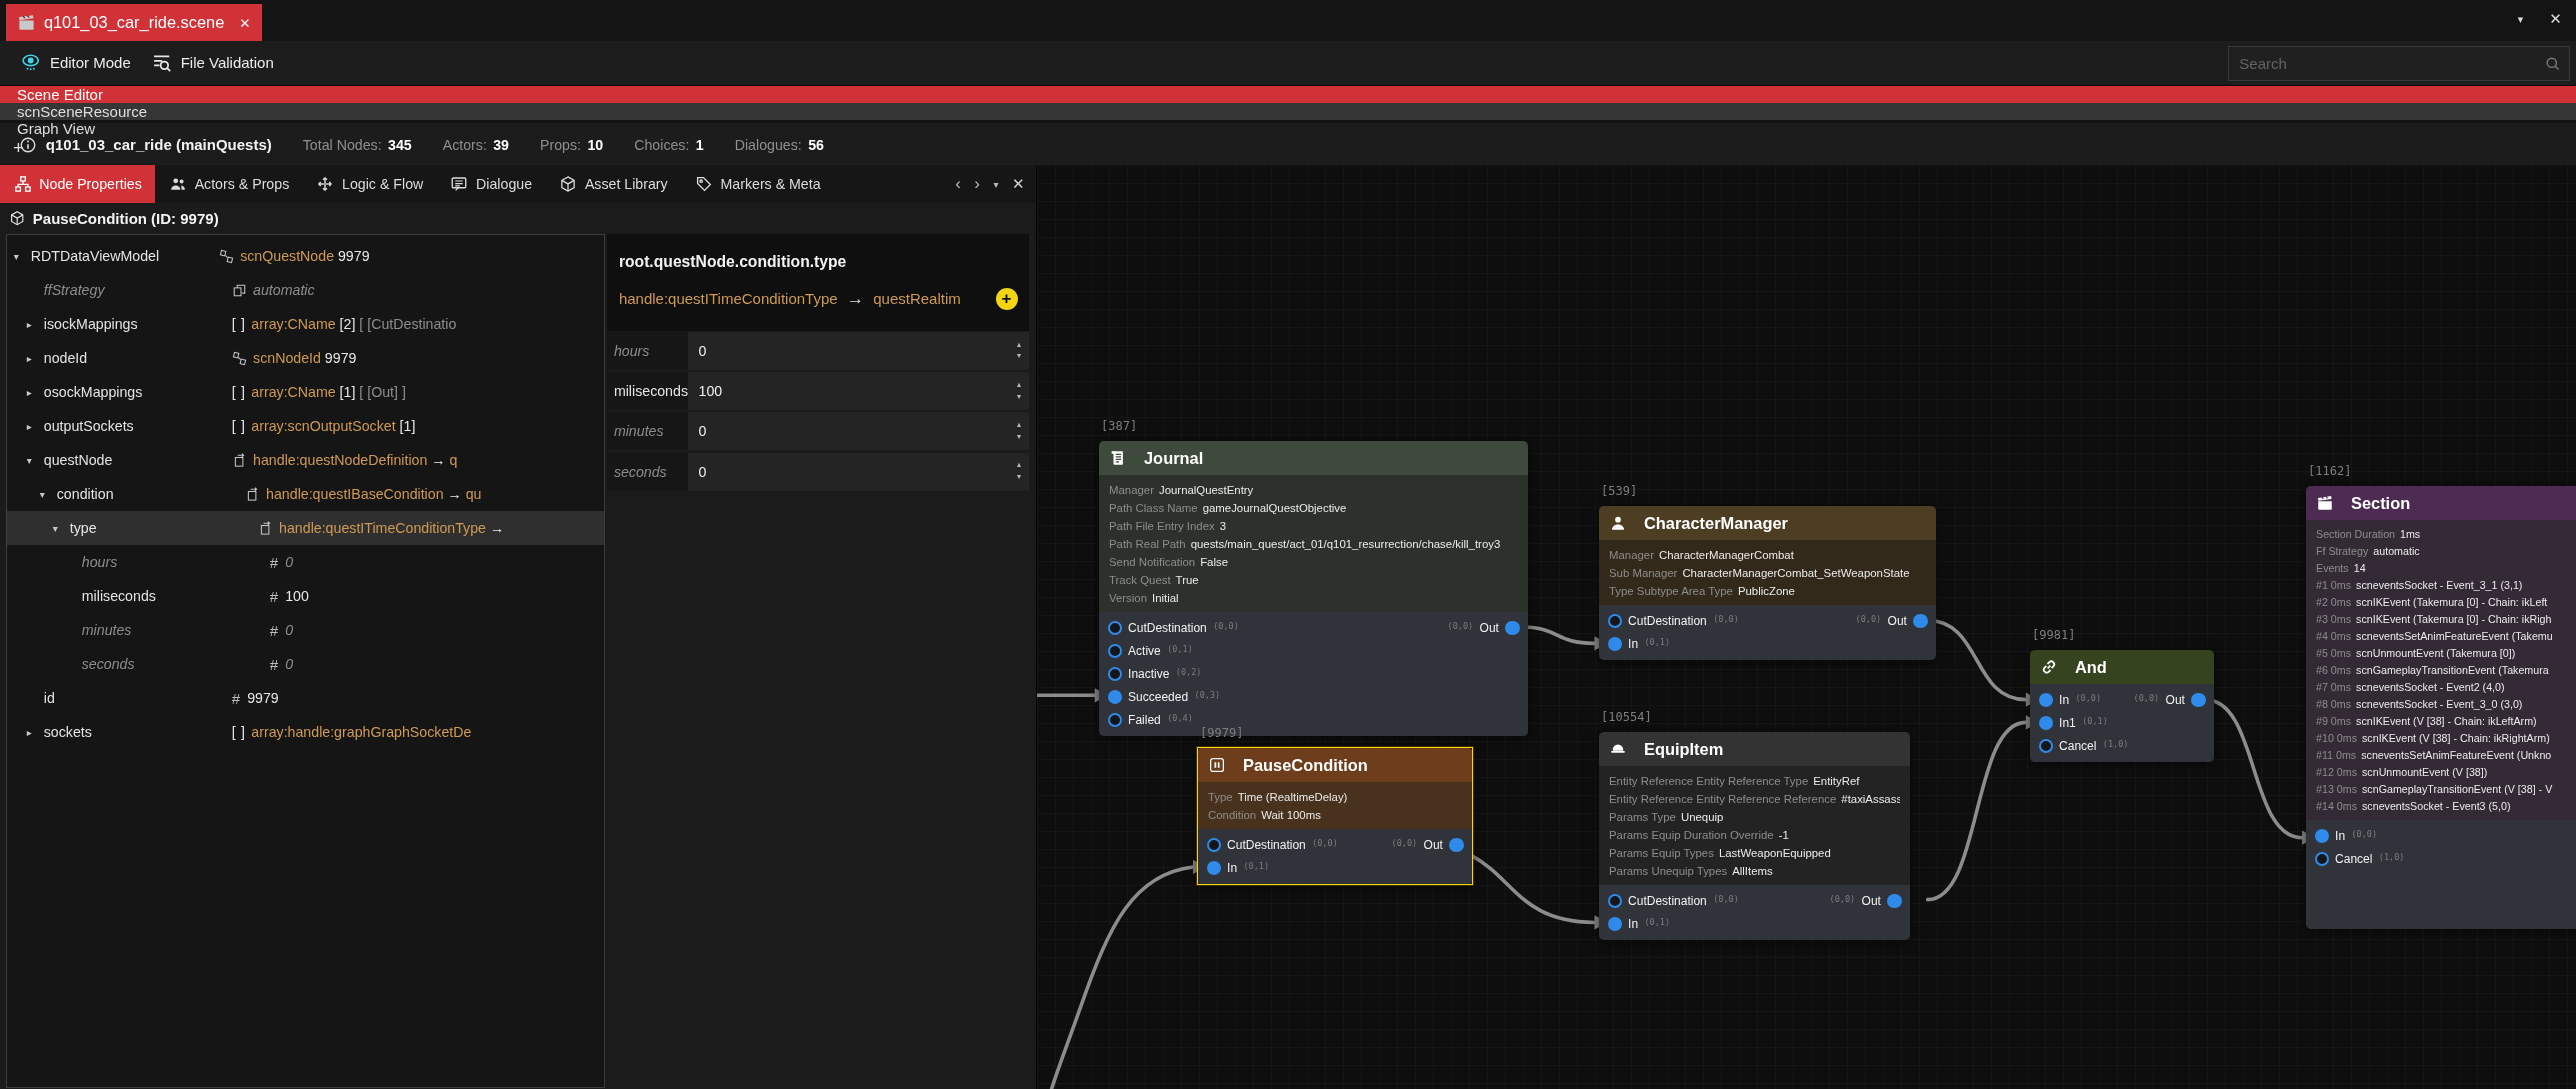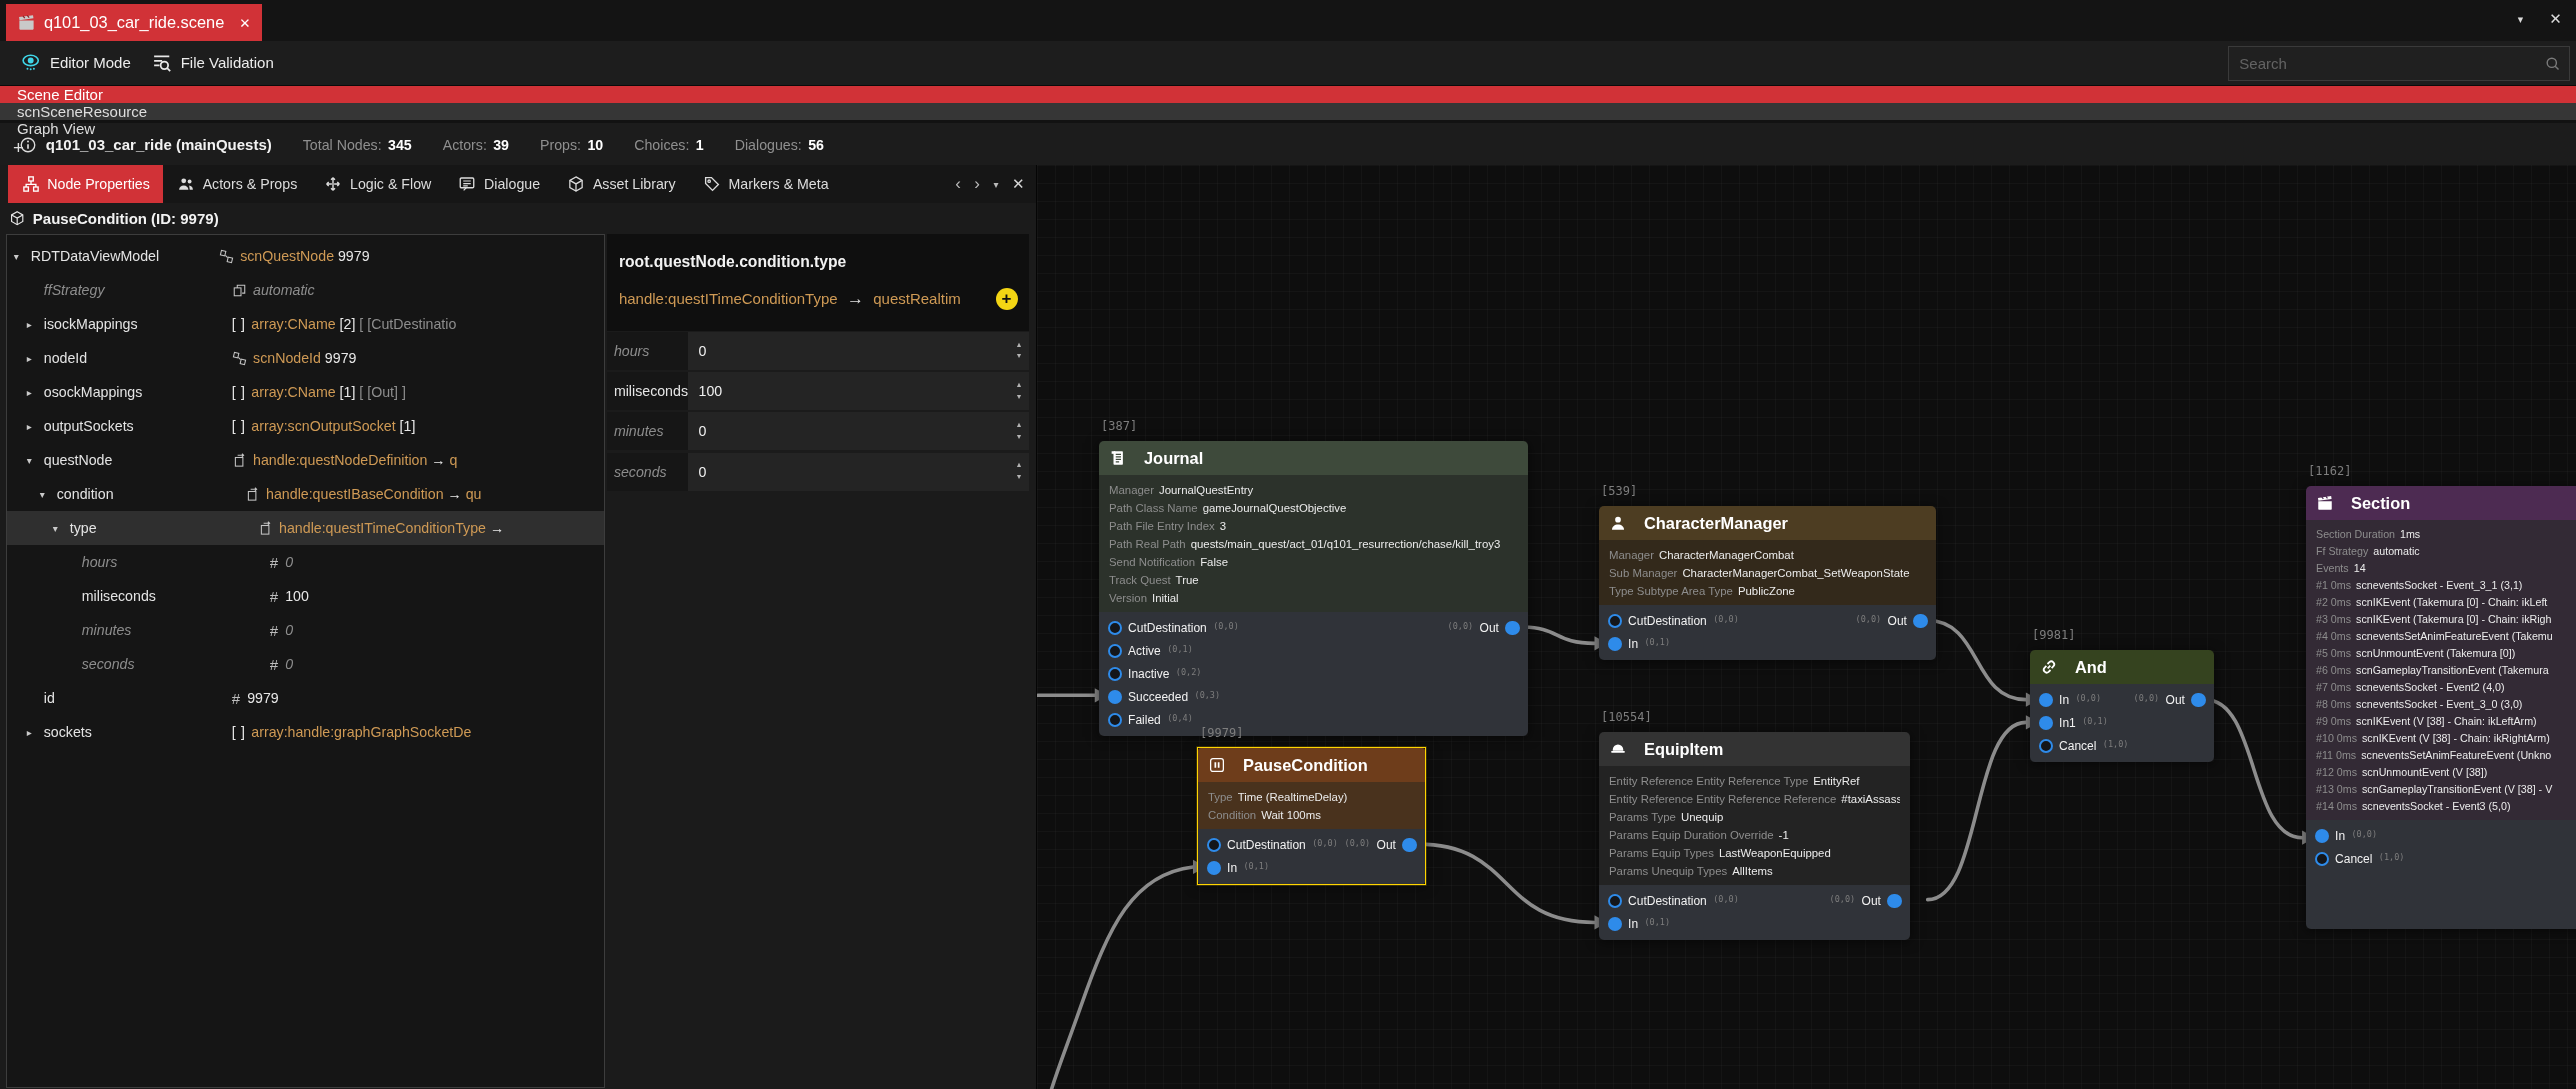--- a/index.html
+++ b/index.html
@@ -43,21 +43,21 @@
   .infotitle{font-size:15px;font-weight:bold;color:#f2f2f2;margin:0 31px 0 9.3px;}
   .stats{display:flex;gap:31px;align-items:center;}
   .stat{display:flex;align-items:center;}
   .statlabel{font-size:14.2px;color:#8f8f8f;}
   .statvalue{font-size:14.2px;font-weight:bold;color:#fff;margin-left:6.4px;}
 
   
   .main{position:absolute;left:0;top:165px;width:2576px;height:924px;}
   .leftpanel{position:absolute;left:0;top:0;width:1036px;height:924px;background:#1b1b1b;z-index:3;}
 
-  .paneltabs{height:38px;background:#161616;display:flex;align-items:stretch;margin-left:8px;}
+  .paneltabs{height:38px;background:#161616;display:flex;align-items:stretch;}
   .ptab{display:flex;align-items:center;gap:7.8px;padding:0 13.5px;font-size:14.2px;color:#dcdcdc;cursor:pointer;}
   .ptab.active{background:#d13237;color:#fff;}
   .ptab .ic{width:18px;height:18px;color:currentColor;}
   .pnav{margin-left:auto;display:flex;align-items:center;gap:13.5px;padding-right:11.4px;color:#b9b9b9;}
   .pnav span{cursor:pointer;}
   .pnav .chev{font-size:17px;} .pnav .caret{font-size:10px;} .pnav .pclose{font-size:15px;color:#d6d6d6;}
 
   .panelheader{height:31px;display:flex;align-items:center;gap:7.1px;padding-left:9.3px;background:#1b1b1b;}
   .panelheader .ic{width:16.4px;height:16.4px;color:#e8e8e8;}
   .phtitle{font-size:15px;font-weight:bold;color:#f2f2f2;}
@@ -662,21 +662,21 @@
             <span class="sname">In</span>
             <span class="scoord">(0,1)</span>
           </div>
           <div class="srow out" style="top: 4.3px;">
             <span class="scoord">(0,0)</span>
             <span class="sname">Out</span>
             <span class="sc filled"></span>
           </div>
         </div>
       </div>
-      <div class="gnode gsel" style="left: 160px; top: 582px; width: 229px;">
+      <div class="gnode gsel" style="left: 160px; top: 582px; width: 276px;">
         <div class="nid">[9979]</div>
         <div class="nhead" style="background: rgb(110, 61, 27);">
           <span class="ic nic">
             <svg viewBox="0 0 24 24" fill="none" stroke="currentColor" stroke-width="1.7">
               <rect x="3.5" y="3.5" width="17" height="17" rx="3"></rect>
               <path d="M9.8 8.2v7.6M14.2 8.2v7.6" stroke-width="2.3"></path>
             </svg>
           </span>
           <span class="ntitle">PauseCondition</span>
         </div>

